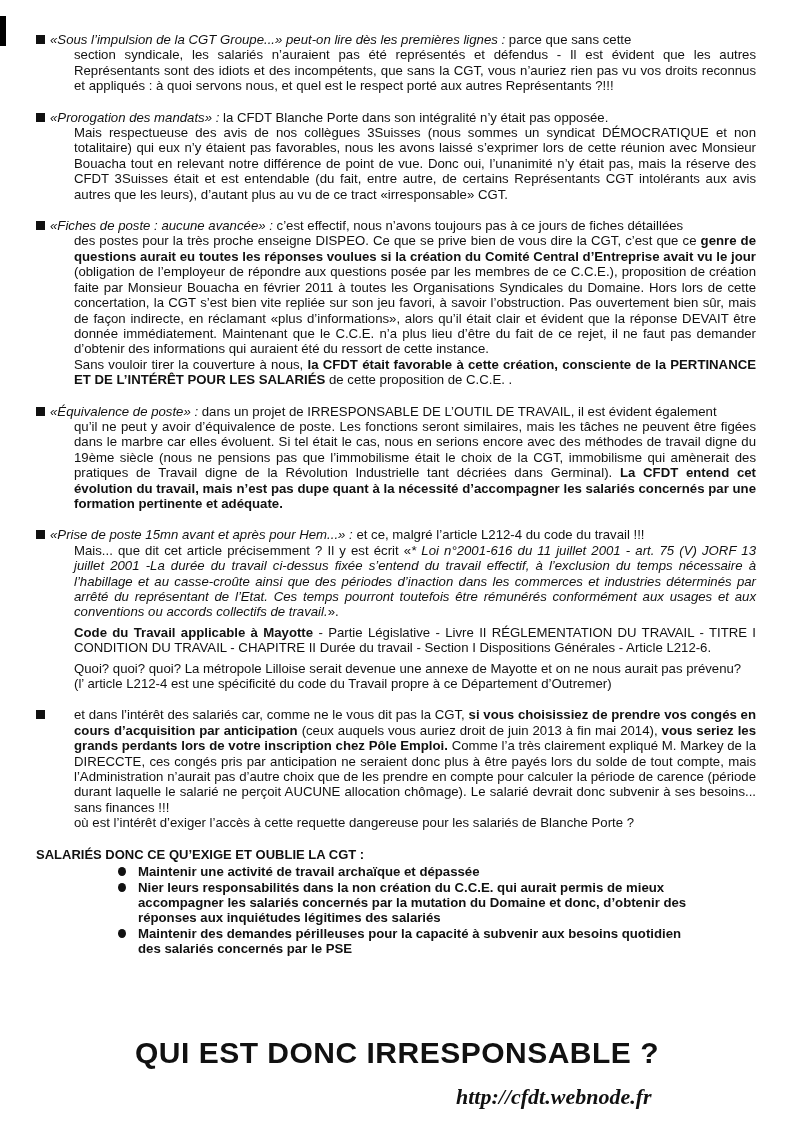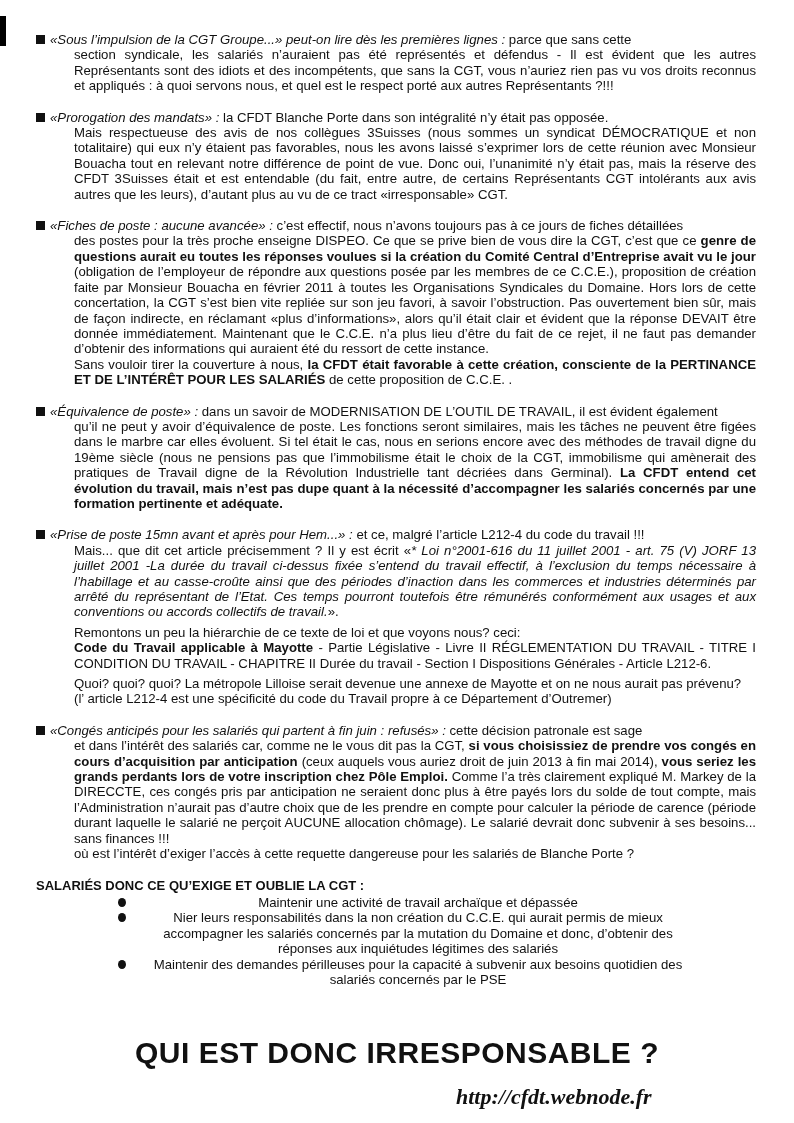--- a/index.html
+++ b/index.html
@@ -10,21 +10,21 @@
     .bullet-sq { position: absolute; left: 0; top: 3px; width: 9px; height: 9px; background: #111; }
     .indent { padding-left: 38px; text-align: justify; }
     .first-line { padding-left: 14px; }
     .hd { font-style: italic; font-weight: normal; }
     .b { font-weight: bold; }
     .i { font-style: italic; }
     .para { text-align: justify; }
     .spacer { height: 5px; }
     .summary-title { font-weight: bold; font-size: 13px; margin-top: 2px; margin-left: 0px; }
     .summary-list { list-style: none; margin: 2px 0 0 0; padding: 0 0 0 82px; }
-    .summary-list li { position: relative; font-weight: normal; padding-left: 20px; font-size: 13.2px; line-height: 15.4px; width: 560px; text-align: center; }
+    .summary-list li { position: relative; font-weight: bold; padding-left: 20px; font-size: 13.2px; line-height: 15.4px; width: 560px; }
     .dot { position: absolute; left: 0; top: 3px; width: 8px; height: 9px; border-radius: 50%; background: #111; }
     .big-title { position: absolute; left: 0; width: 794px; top: 1036px; text-align: center; font-family: "Liberation Sans", sans-serif; font-weight: bold; font-size: 30px; letter-spacing: 0.5px; }
     .url { position: absolute; left: 456px; top: 1084px; font-family: "Liberation Serif", serif; font-style: italic; font-weight: bold; font-size: 22px; }
   </style>
 </head>
 <body>
 
 <div class="corner-bar"></div>
 
 <div class="page">
@@ -54,50 +54,46 @@
       <span>des postes pour la très proche enseigne DISPEO. Ce que se prive bien de vous dire la CGT, c’est que ce </span><span class="b">genre de questions aurait eu toutes les réponses voulues si la création du Comité Central d’Entreprise avait vu le jour</span><span> (obligation de l’employeur de répondre aux questions posée par les membres de ce C.C.E.), proposition de création faite par Monsieur Bouacha en février 2011 à toutes les Organisations Syndicales du Domaine. Hors lors de cette concertation, la CGT s’est bien vite repliée sur son jeu favori, à savoir l’obstruction. Pas ouvertement bien sûr, mais de façon indirecte, en réclamant «plus d’informations», alors qu’il était clair et évident que la réponse DEVAIT être donnée immédiatement. Maintenant que le C.C.E. n’a plus lieu d’être du fait de ce rejet, il ne faut pas demander d’obtenir des informations qui auraient été du ressort de cette instance.</span>
     </div>
     <div class="indent">
       <span>Sans vouloir tirer la couverture à nous, </span><span class="b">la CFDT était favorable à cette création, consciente de la PERTINANCE ET DE L’INTÉRÊT POUR LES SALARIÉS</span><span> de cette proposition de C.C.E. .</span>
     </div>
   </div>
 
   <div class="section">
     <span class="bullet-sq"></span>
     <div class="para first-line">
-      <span class="hd">«Équivalence de poste» :</span><span> dans un savoir de MODERNISATION DE L’OUTIL DE TRAVAIL, il est évident également</span>
+      <span class="hd">«Équivalence de poste» :</span><span> dans un projet de IRRESPONSABLE DE L’OUTIL DE TRAVAIL, il est évident également</span>
     </div>
     <div class="indent">
       <span>qu’il ne peut y avoir d’équivalence de poste. Les fonctions seront similaires, mais les tâches ne peuvent être figées dans le marbre car elles évoluent. Si tel était le cas, nous en serions encore avec des méthodes de travail digne du 19ème siècle (nous ne pensions pas que l’immobilisme était le choix de la CGT, immobilisme qui amènerait des pratiques de Travail digne de la Révolution Industrielle tant décriées dans Germinal). </span><span class="b">La CFDT entend cet évolution du travail, mais n’est pas dupe quant à la nécessité d’accompagner les salariés concernés par une formation pertinente et adéquate.</span>
     </div>
   </div>
 
   <div class="section">
     <span class="bullet-sq"></span>
     <div class="para first-line">
       <span class="hd">«Prise de poste 15mn avant et après pour Hem...» :</span><span> et ce, malgré l’article L212-4 du code du travail !!!</span>
     </div>
     <div class="indent">
       <span>Mais... que dit cet article précisemment ? Il y est écrit «</span><span class="i">* Loi n°2001-616 du 11 juillet 2001 - art. 75 (V) JORF 13 juillet 2001 -La durée du travail ci-dessus fixée s’entend du travail effectif, à l’exclusion du temps nécessaire à l’habillage et au casse-croûte ainsi que des périodes d’inaction dans les commerces et industries déterminés par arrêté du représentant de l’Etat. Ces temps pourront toutefois être rémunérés conformément aux usages et aux conventions ou accords collectifs de travail.</span><span>».</span>
     </div>
     <div class="spacer"></div>
-    <div class="indent">Remontons un peu la hiérarchie de ce texte de loi et que voyons nous? ceci:</div>
     <div class="indent">
       <span class="b">Code du Travail applicable à Mayotte</span><span> - Partie Législative - Livre II RÉGLEMENTATION DU TRAVAIL - TITRE I CONDITION DU TRAVAIL - CHAPITRE II Durée du travail - Section I Dispositions Générales - Article L212-6.</span>
     </div>
     <div class="spacer"></div>
     <div class="indent">Quoi? quoi? quoi? La métropole Lilloise serait devenue une annexe de Mayotte et on ne nous aurait pas prévenu?</div>
     <div class="indent">(l’ article L212-4 est une spécificité du code du Travail propre à ce Département d’Outremer)</div>
   </div>
 
   <div class="section">
     <span class="bullet-sq"></span>
-    <div class="para first-line">
-      <span class="hd">«Congés anticipés pour les salariés qui partent à fin juin : refusés» :</span><span> cette décision patronale est sage</span>
-    </div>
     <div class="indent">
       <span>et dans l’intérêt des salariés car, comme ne le vous dit pas la CGT, </span><span class="b">si vous choisissiez de prendre vos congés en cours d’acquisition par anticipation</span><span> (ceux auquels vous auriez droit de juin 2013 à fin mai 2014), </span><span class="b">vous seriez les grands perdants lors de votre inscription chez Pôle Emploi.</span><span> Comme l’a très clairement expliqué M. Markey de la DIRECCTE, ces congés pris par anticipation ne seraient donc plus à être payés lors du solde de tout compte, mais l’Administration n’aurait pas d’autre choix que de les prendre en compte pour calculer la période de carence (période durant laquelle le salarié ne perçoit AUCUNE allocation chômage). Le salarié devrait donc subvenir à ses besoins... sans finances !!!</span>
     </div>
     <div class="indent">où est l’intérêt d’exiger l’accès à cette requette dangereuse pour les salariés de Blanche Porte ?</div>
   </div>
 
   <div class="summary-title">SALARIÉS DONC CE QU’EXIGE ET OUBLIE LA CGT :</div>
   <ul class="summary-list">
     <li><span class="dot"></span><span>Maintenir une activité de travail archaïque et dépassée</span></li>
     <li><span class="dot"></span><span>Nier leurs responsabilités dans la non création du C.C.E. qui aurait permis de mieux accompagner les salariés concernés par la mutation du Domaine et donc, d’obtenir des réponses aux inquiétudes légitimes des salariés</span></li>

